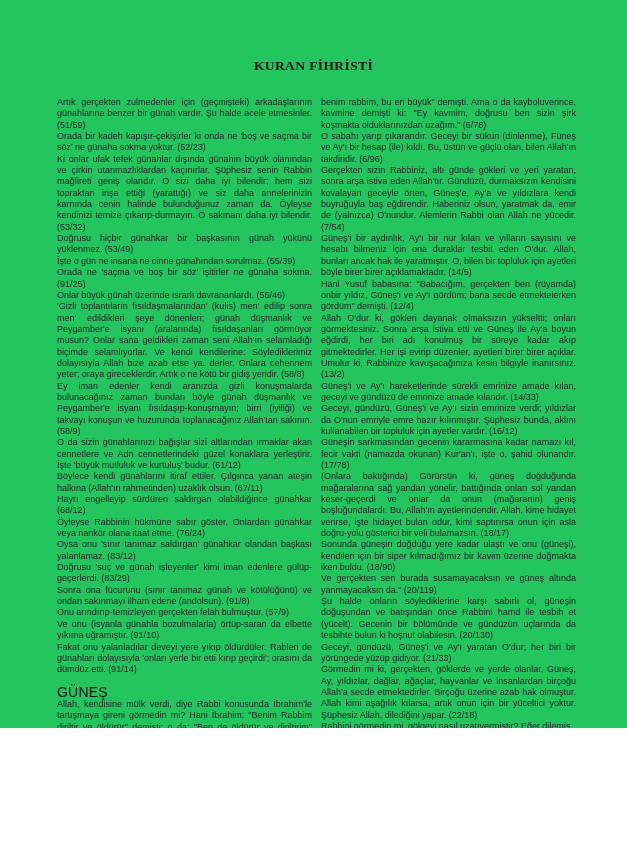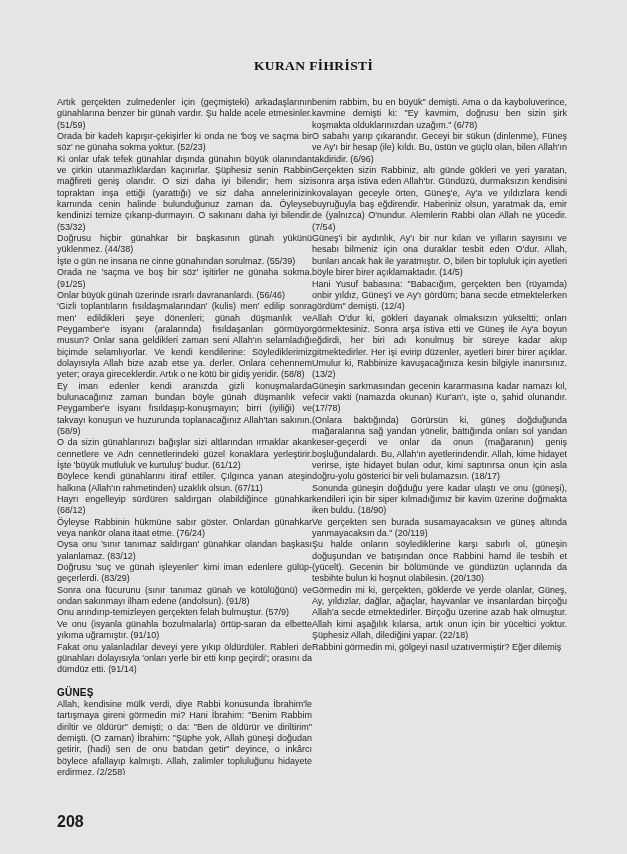--- a/index.html
+++ b/index.html
@@ -3,22 +3,22 @@
 <meta charset="utf-8">
 <style>
   html, body {
     margin: 0;
     padding: 0;
     background: #ffffff;
   }
   .page {
     position: relative;
     width: 627px;
-    height: 854px;
-    background: #e5e5e5;
+    height: 728px;
+    background: #22c55e;
     overflow: hidden;
     font-family: "Liberation Sans", "DejaVu Sans", sans-serif;
     color: #222222;
   }
   .page-title {
     position: absolute;
     top: 58px;
     left: 0;
     right: 0;
     text-align: center;
@@ -28,40 +28,41 @@
     letter-spacing: 0.4px;
     color: #111111;
   }
   .columns {
     position: absolute;
     top: 97px;
     left: 57px;
     width: 519px;
     height: 678px;
     display: flex;
+    gap: 9px;
     align-items: flex-end;
   }
   .column {
     width: 255px;
     height: 678px;
     overflow: hidden;
   }
   .para {
     margin: 0;
     font-size: 9px;
     line-height: 11.35px;
     text-align: justify;
     color: #262626;
     word-spacing: -0.2px;
   }
   .section-heading {
     margin: 11px 0 1px 0;
-    font-size: 10px;
+    font-size: 14px;
     line-height: 11.35px;
-    font-weight: bold;
+    font-weight: normal;
     color: #111111;
     letter-spacing: 0.2px;
   }
   .page-number {
     position: absolute;
     left: 57px;
     top: 785px;
     font-size: 16px;
     font-weight: bold;
     color: #1a1a1a;
@@ -72,21 +73,21 @@
 <body>
 
 <div class="page">
   <div class="page-title">KURAN FİHRİSTİ</div>
 
   <div class="columns">
     <div class="column" id="left-col">
         <p class="para">Artık gerçekten zulmedenler için (geçmişteki) arkadaşlarının günahlarına benzer bir günah vardır. Şu halde acele etmesinler. (51/59)</p>
         <p class="para">Orada bir kadeh kapışır-çekişirler ki onda ne 'boş ve saçma bir söz' ne günaha sokma yoktur. (52/23)</p>
         <p class="para">Ki onlar ufak tefek günahlar dışında günahın büyük olanından ve çirkin utanmazlıklardan kaçınırlar. Şüphesiz senin Rabbin mağfireti geniş olandır. O sizi daha iyi bilendir; hem sizi topraktan inşa ettiği (yarattığı) ve siz daha annelerinizin karnında cenin halinde bulunduğunuz zaman da. Öyleyse kendinizi temize çıkarıp-durmayın. O sakınanı daha iyi bilendir. (53/32)</p>
-        <p class="para">Doğrusu hiçbir günahkar bir başkasının günah yükünü yüklenmez. (44/38)</p>
+        <p class="para">Doğrusu hiçbir günahkar bir başkasının günah yükünü yüklenmez. (53/49)</p>
         <p class="para">İşte o gün ne insana ne cinne günahından sorulmaz. (55/39)</p>
         <p class="para">Orada ne 'saçma ve boş bir söz' işitirler ne günaha sokma. (91/25)</p>
         <p class="para">Onlar büyük günah üzerinde ısrarlı davrananlardı. (56/46)</p>
         <p class="para">'Gizli toplantıların fısıldaşmalarından' (kulis) men' edilip sonra men' edildikleri şeye dönenleri; günah düşmanlık ve Peygamber'e isyanı (aralarında) fısıldaşanları görmüyor musun? Onlar sana geldikleri zaman seni Allah'ın selamladığı biçimde selamlıyorlar. Ve kendi kendilerine: Söylediklerimiz dolayısıyla Allah bize azab etse ya. derler. Onlara cehennem yeter; oraya gireceklerdir. Artık o ne kötü bir gidiş yeridir. (58/8)</p>
         <p class="para">Ey iman edenler kendi aranızda gizli konuşmalarda bulunacağınız zaman bundan böyle günah düşmanlık ve Peygamber'e isyanı fısıldaşıp-konuşmayın; birri (iyiliği) ve takvayı konuşun ve huzurunda toplanacağınız Allah'tan sakının. (58/9)</p>
         <p class="para">O da sizin günahlarınızı bağışlar sizi altlarından ırmaklar akan cennetlere ve Adn cennetlerindeki güzel konaklara yerleştirir. İşte 'büyük mutluluk ve kurtuluş' budur. (61/12)</p>
         <p class="para">Böylece kendi günahlarını itiraf ettiler. Çılgınca yanan ateşin halkına (Allah'ın rahmetinden) uzaklık olsun. (67/11)</p>
         <p class="para">Hayrı engelleyip sürdüren saldırgan olabildiğince günahkar (68/12)</p>
         <p class="para">Öyleyse Rabbinin hükmüne sabır göster. Onlardan günahkar veya nankör olana itaat etme. (76/24)</p>
         <p class="para">Oysa onu 'sınır tanımaz saldırgan' günahkar olandan başkası yalanlamaz. (83/12)</p>
@@ -98,24 +99,27 @@
         <h2 class="section-heading">GÜNEŞ</h2>
         <p class="para">Allah, kendisine mülk verdi, diye Rabbi konusunda İbrahim'le tartışmaya gireni görmedin mi? Hani İbrahim: "Benim Rabbim diriltir ve öldürür" demişti; o da: "Ben de öldürür ve diriltirim" demişti. (O zaman) İbrahim: "Şüphe yok, Allah güneşi doğudan getirir, (hadi) sen de onu batıdan getir" deyince, o inkârcı böylece afallayıp kalmıştı. Allah, zalimler topluluğunu hidayete erdirmez. (2/258)</p>
       </div>
     <div class="column" id="right-col">
         <p class="para">benim rabbim, bu en büyük" demişti. Ama o da kayboluverince, kavmine demişti ki: "Ey kavmim, doğrusu ben sizin şirk koşmakta olduklarınızdan uzağım." (6/78)</p>
         <p class="para">O sabahı yarıp çıkarandır. Geceyi bir sükun (dinlenme), Füneş ve Ay'ı bir hesap (ile) kıldı. Bu, üstün ve güçlü olan, bilen Allah'ın takdiridir. (6/96)</p>
         <p class="para">Gerçekten sizin Rabbiniz, altı günde gökleri ve yeri yaratan, sonra arşa istiva eden Allah'tır. Gündüzü, durmaksızın kendisini kovalayan geceyle örten, Güneş'e, Ay'a ve yıldızlara kendi buyruğuyla baş eğdirendir. Haberiniz olsun, yaratmak da, emir de (yalnızca) O'nundur. Alemlerin Rabbi olan Allah ne yücedir. (7/54)</p>
         <p class="para">Güneş'i bir aydınlık, Ay'ı bir nur kılan ve yılların sayısını ve hesabı bilmeniz için ona duraklar tesbit eden O'dur. Allah, bunları ancak hak ile yaratmıştır. O, bilen bir topluluk için ayetleri böyle birer birer açıklamaktadır. (14/5)</p>
         <p class="para">Hani Yusuf babasına: "Babacığım, gerçekten ben (rüyamda) onbir yıldız, Güneş'i ve Ay'ı gördüm; bana secde etmektelerken gördüm" demişti. (12/4)</p>
         <p class="para">Allah O'dur ki, gökleri dayanak olmaksızın yükseltti; onları görmektesiniz. Sonra arşa istiva etti ve Güneş ile Ay'a boyun eğdirdi, her biri adı konulmuş bir süreye kadar akıp gitmektedirler. Her işi evirip düzenler, ayetleri birer birer açıklar. Umulur ki, Rabbinize kavuşacağınıza kesin bilgiyle inanırsınız. (13/2)</p>
+        <p class="para">Güneş'i ve Ay'ı hareketlerinde sürekli emrinize amade kılan, geceyi ve gündüzü de emrinize amade kılandır. (14/33)</p>
+        <p class="para">Geceyi, gündüzü, Güneş'i ve Ay'ı sizin emrinize verdi; yıldızlar da O'nun emriyle emre hazır kılınmıştır. Şüphesiz bunda, aklını kullanabilen bir topluluk için ayetler vardır. (16/12)</p>
         <p class="para">Güneşin sarkmasından gecenin kararmasına kadar namazı kıl, fecir vakti (namazda okunan) Kur'an'ı, işte o, şahid olunandır. (17/78)</p>
         <p class="para">(Onlara baktığında) Görürsün ki, güneş doğduğunda mağaralarına sağ yandan yönelir, battığında onları sol yandan keser-geçerdi ve onlar da onun (mağaranın) geniş boşluğundalardı. Bu, Allah'ın ayetlerindendir. Allah, kime hidayet verirse, işte hidayet bulan odur, kimi saptırırsa onun için asla doğru-yolu gösterici bir veli bulamazsın. (18/17)</p>
         <p class="para">Sonunda güneşin doğduğu yere kadar ulaştı ve onu (güneşi), kendileri için bir siper kılmadığımız bir kavim üzerine doğmakta iken buldu. (18/90)</p>
         <p class="para">Ve gerçekten sen burada susamayacaksın ve güneş altında yanmayacaksın da." (20/119)</p>
         <p class="para">Şu halde onların söylediklerine karşı sabırlı ol, güneşin doğuşundan ve batışından önce Rabbini hamd ile tesbih et (yücelt). Gecenin bir bölümünde ve gündüzün uçlarında da tesbihte bulun ki hoşnut olabilesin. (20/130)</p>
+        <p class="para">Geceyi, gündüzü, Güneş'i ve Ay'ı yaratan O'dur; her biri bir yörüngede yüzüp gidiyor. (21/33)</p>
         <p class="para">Görmedin mi ki, gerçekten, göklerde ve yerde olanlar, Güneş, Ay, yıldızlar, dağlar, ağaçlar, hayvanlar ve insanlardan birçoğu Allah'a secde etmektedirler. Birçoğu üzerine azab hak olmuştur. Allah kimi aşağılık kılarsa, artık onun için bir yüceltici yoktur. Şüphesiz Allah, dilediğini yapar. (22/18)</p>
         <p class="para">Rabbini görmedin mi, gölgeyi nasıl uzatıvermiştir? Eğer dilemiş</p>
       </div>
   </div>
 
   <div class="page-number">208</div>
 </div>
 
 </body></html>

